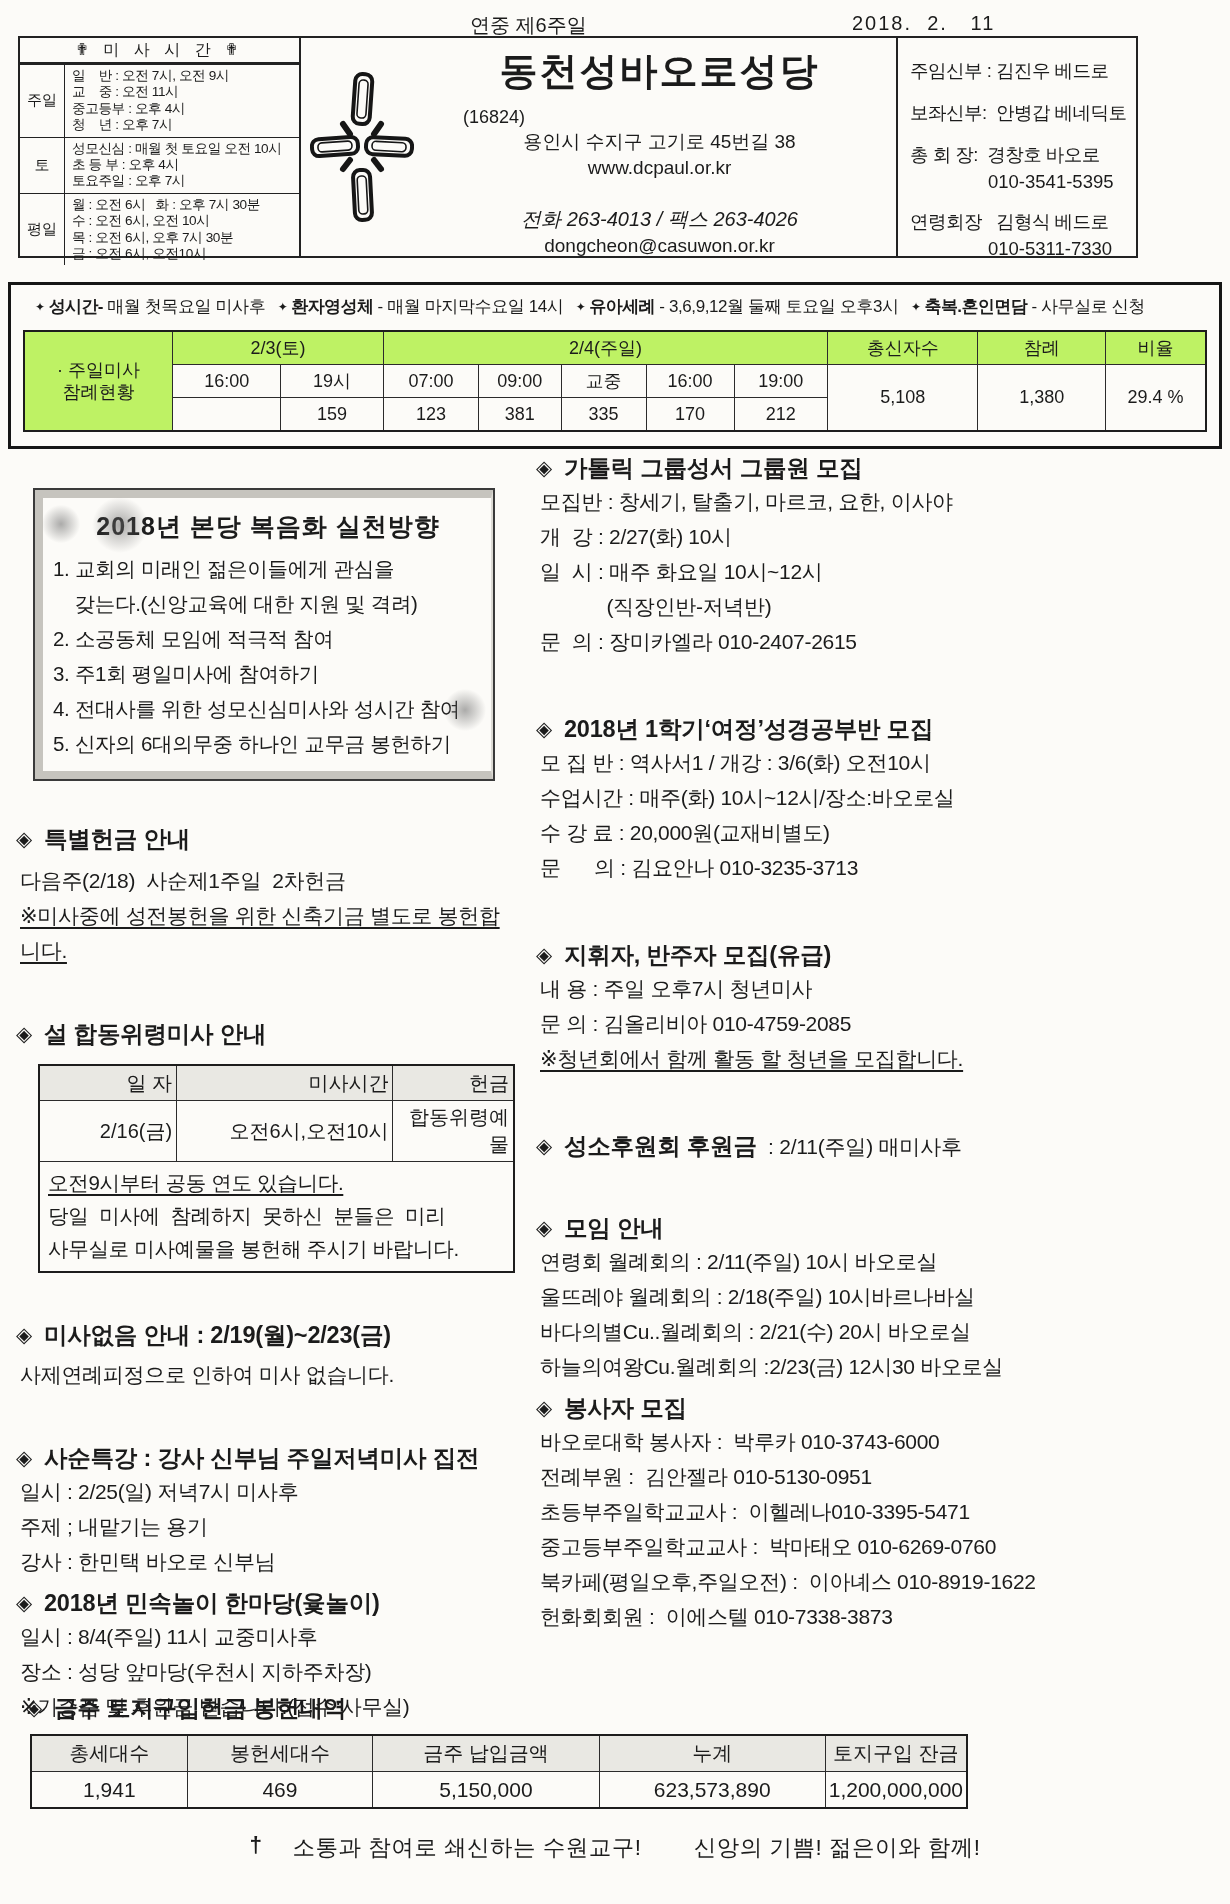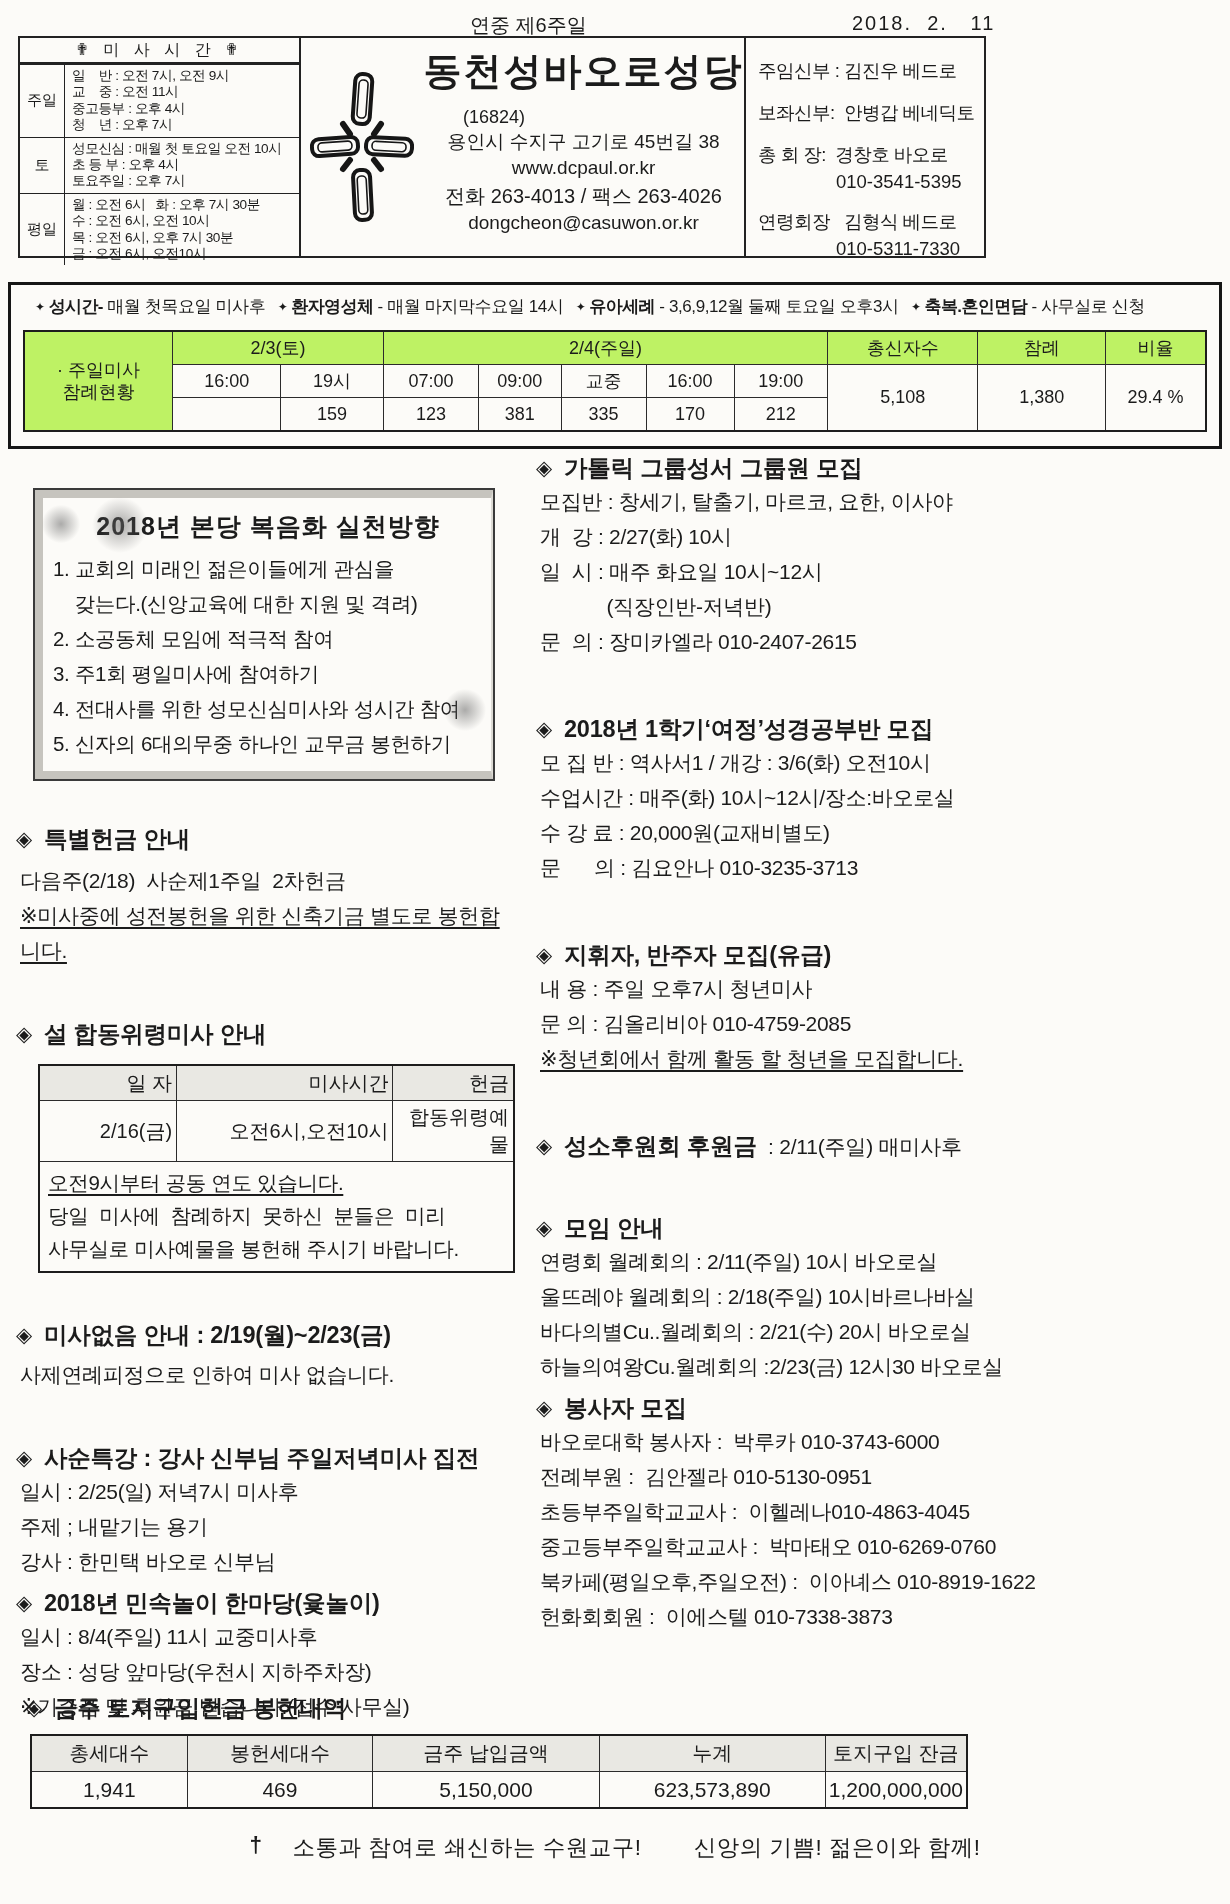--- a/index.html
+++ b/index.html
@@ -6,40 +6,40 @@
   .page{position:relative;width:1230px;height:1904px;margin:0 auto;background:#fcfbf8;
         font-family:"Liberation Sans","DejaVu Sans",sans-serif;color:#1b1b1b;overflow:hidden;}
   .pre{white-space:pre-wrap;}
 
   
   .topline{position:absolute;top:12px;left:0;width:100%;height:26px;font-size:20px;}
   .week-title{position:absolute;left:470px;top:0;}
   .issue-date{position:absolute;left:852px;top:0;letter-spacing:2px;}
 
   
-  .header{position:absolute;top:36px;left:18px;width:968px;height:222px;display:flex;}
+  .header{position:absolute;top:36px;left:18px;width:1120px;height:222px;display:flex;}
   .mass{width:283px;border:2.4px solid #222;box-sizing:border-box;background:#fcfbf8;}
   .mass-title{height:24px;line-height:24px;text-align:center;font-size:16px;letter-spacing:5px;
               border-bottom:2px solid #222;}
   .mt-row{display:flex;border-top:1.6px solid #222;}
   .mt-row:first-of-type{border-top:none;}
   .mt-day{width:44px;display:flex;align-items:center;justify-content:center;
           border-right:1.6px solid #222;font-size:15px;}
   .mt-lines{flex:1;padding:3px 4px 3px 7px;}
   .mt-line{font-size:13.6px;line-height:16.4px;letter-spacing:-0.4px;}
 
   .centerbox{flex:1;border-top:2.4px solid #222;border-bottom:2.4px solid #222;
              box-sizing:border-box;display:flex;}
   .logo-wrap{width:122px;display:flex;align-items:center;justify-content:center;}
   .cinfo{flex:1;display:flex;flex-direction:column;align-items:center;padding-top:8px;}
   .church-name{font-size:38px;font-weight:bold;letter-spacing:2px;}
   .postal{align-self:flex-start;margin:10px 0 0 40px;font-size:18px;}
   .addr{font-size:19px;margin-top:1px;}
   .web{font-size:19px;margin-top:2px;}
-  .telfax{font-size:20px;margin-top:4px;}
+  .telfax{font-size:20px;margin-top:27px;font-style:italic;}
   .email{font-size:19px;margin-top:2px;}
 
   .staff{width:242px;border:2.4px solid #222;box-sizing:border-box;padding:20px 0 0 12px;}
   .staff-row{font-size:18.5px;letter-spacing:-0.5px;margin-bottom:17px;}
   .staff-phone{padding-left:78px;font-size:18.5px;margin-top:-13px;margin-bottom:16px;}
 
   
   .midbox{position:absolute;top:282px;left:8px;width:1214px;box-sizing:border-box;
           border:3px solid #161616;padding:10px 12px 14px 12px;}
   .nbar{font-size:17px;letter-spacing:-0.4px;white-space:nowrap;padding-left:4px;}
@@ -335,21 +335,21 @@
     <div class="sec-line">울뜨레야 월례회의 : 2/18(주일) 10시바르나바실</div>
     <div class="sec-line">바다의별Cu..월례회의 : 2/21(수) 20시 바오로실</div>
     <div class="sec-line">하늘의여왕Cu.월례회의 :2/23(금) 12시30 바오로실</div>
 
     <div class="sec-h" style="margin-top:8px;">
       <span class="dm">◈</span>
       <span>봉사자 모집</span>
     </div>
     <div class="sec-line pre">바오로대학 봉사자 :  박루카 010-3743-6000</div>
     <div class="sec-line pre">전례부원 :  김안젤라 010-5130-0951</div>
-    <div class="sec-line pre">초등부주일학교교사 :  이헬레나010-4863-4045</div>
+    <div class="sec-line pre">초등부주일학교교사 :  이헬레나010-3395-5471</div>
     <div class="sec-line pre">중고등부주일학교교사 :  박마태오 010-6269-0760</div>
     <div class="sec-line pre">북카페(평일오후,주일오전) :  이아녜스 010-8919-1622</div>
     <div class="sec-line pre">헌화회회원 :  이에스텔 010-7338-3873</div>
   </div>
 
   <div class="land">
     <div class="sec-h">
       <span class="dm">◈</span>
       <span>금주 토지구입헌금 봉헌내역</span>
     </div>

